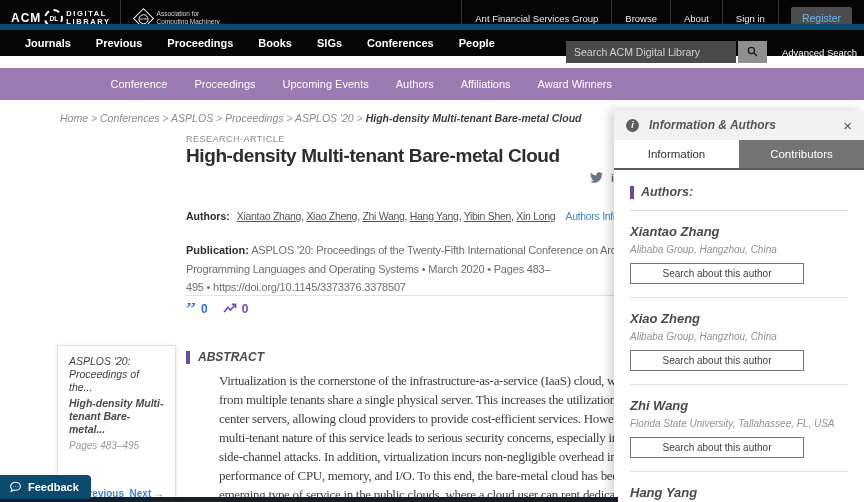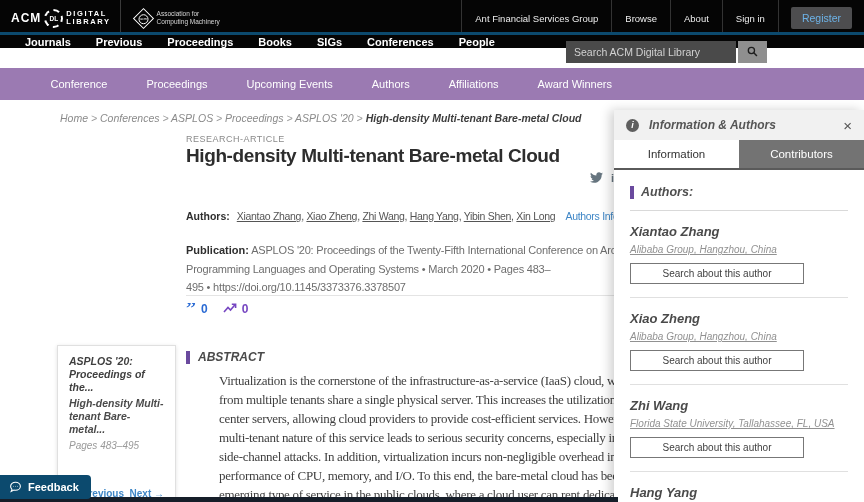--- a/index.html
+++ b/index.html
@@ -17,30 +17,30 @@
   .assoc { display:flex; align-items:center; }
   .diamond { width:15px; height:15px; border:1.5px solid #fff; transform:rotate(45deg); display:flex; align-items:center; justify-content:center; margin:0 6px; }
   .diamond-inner { width:10px; height:10px; border:1px solid #fff; border-radius:50%; color:#fff; font-size:3.5px; display:flex; align-items:center; justify-content:center; transform:rotate(-45deg); }
   .assoc-text { color:#d8d8d8; font-size:6.5px; line-height:8px; white-space:pre; }
   .topbar-right { position:absolute; right:0; top:0; height:36px; display:flex; align-items:center; }
   .top-link { color:#ededed; font-size:9.5px; padding:0 13px; height:36px; display:flex; align-items:center; border-left:1px solid #333; cursor:pointer; }
   .register-cell { height:36px; display:flex; align-items:center; border-left:1px solid #333; padding:0 12px; }
   .register-btn { background:#4d4d4f; color:#6db3e8; font-size:10.5px; padding:5px 11px; border:none; border-radius:2px; cursor:pointer; }
 
   
-  .navbar { position:absolute; top:32px; left:0; width:864px; height:16px; background:#050505; border-top:3px solid #0c4a6e; display:flex; align-items:center; }
+  .navbar { position:absolute; top:24px; left:0; width:864px; height:32px; background:#050505; border-top:6px solid #0c4a6e; display:flex; align-items:center; }
   .nav-link { color:#fff; font-size:11px; font-weight:bold; margin-left:25px; cursor:pointer; }
   .search-wrap { position:absolute; right:97px; top:41px; display:flex; align-items:center; }
   .search-input { width:170px; height:22px; background:#4a4a4a; border:none; color:#ddd; font-size:10.5px; padding:0 8px; outline:none; }
   .search-input::placeholder { color:#d2d2d2; }
   .search-btn { width:29px; height:22px; background:#8f8f8f; border:none; display:flex; align-items:center; justify-content:center; margin-left:2px; cursor:pointer; }
   .advanced { position:absolute; right:7px; top:47px; color:#fff; font-size:9.5px; cursor:pointer; }
 
   
-  .confbar { position:absolute; top:68px; left:0; width:864px; height:32px; background:#9b7ab2; display:flex; align-items:center; justify-content:flex-end; padding-right:252px; gap:39px; }
+  .confbar { position:absolute; top:68px; left:0; width:864px; height:32px; background:#9b7ab2; display:flex; align-items:center; justify-content:flex-end; padding-right:252px; gap:27px; }
   .conf-link { color:#fff; font-size:11px; cursor:pointer; white-space:nowrap; }
 
   
   .breadcrumb { position:absolute; top:112px; left:60px; font-size:10.5px; font-style:italic; color:#8a8a8a; white-space:nowrap; }
   .crumb { cursor:pointer; }
   .crumb::after { content:"  >  "; color:#9a9a9a; }
   .crumb-current { color:#3d3d3d; font-weight:bold; }
 
   
   .article-type { position:absolute; top:134px; left:186px; font-size:9px; letter-spacing:.5px; color:#8a8a8a; }
@@ -60,21 +60,21 @@
 
   .hr1 { position:absolute; top:295px; left:186px; width:428px; height:1px; background:#e4e4e4; }
   .metrics { position:absolute; top:302px; left:186px; display:flex; align-items:center; gap:15px; }
   .metric { display:flex; align-items:center; gap:5px; font-size:12px; font-weight:bold; }
   .m-cite { color:#2b6bd4; }
   .quote-glyph { font-family:"Liberation Serif", serif; font-size:20px; line-height:10px; height:12px; overflow:hidden; }
   .m-down { color:#7646c1; }
 
   
   .toc-card { position:absolute; top:345px; left:57px; width:119px; height:165px; background:#fff; border:1px solid #e0e0e0; box-shadow:0 1px 4px rgba(0,0,0,.12); padding:9px 11px 0; }
-  .toc-proc { font-size:10.5px; font-weight:bold; font-style:italic; color:#3f3f3f; line-height:13px; }
+  .toc-proc { font-size:10.5px; font-weight:normal; font-style:italic; color:#3f3f3f; line-height:13px; }
   .toc-art { font-size:10.5px; font-weight:600; font-style:italic; color:#4a4a4a; line-height:13px; margin-top:3px; }
   .toc-pages { font-size:10px; font-style:italic; color:#9a9a9a; margin-top:4px; }
   .toc-nav { display:flex; justify-content:space-between; margin-top:7px; font-size:10px; font-weight:bold; color:#3e86c6; }
   .toc-nav span { cursor:pointer;margin-top:30px; }
   .toc-divider { margin:9px -11px 0; border-top:1px solid #e4e4e4; }
   .toc-sections { margin-top:11px; display:flex; flex-direction:column; gap:8px; font-size:10px; font-style:italic; color:#8f8f8f; }
   .toc-section { cursor:pointer; }
 
   
   .abstract-head { position:absolute; top:350px; left:186px; display:flex; align-items:center; gap:8px; }
@@ -91,21 +91,21 @@
   .panel-tabs { display:flex; height:30px; border-bottom:2px solid #5a5a5a; }
   .tab { flex:1; display:flex; align-items:center; justify-content:center; font-size:11.5px; cursor:pointer; }
   .tab-info { background:#fff; color:#333; }
   .tab-contrib { background:#737373; color:#fff; }
   .panel-body { padding:15px 16px 0; }
   .authors-heading { display:flex; align-items:center; gap:7px; }
   .authors-heading-label { font-size:12.5px; font-weight:bold; font-style:italic; color:#4f4f4f; }
   .panel-hr { border:none; border-top:1px solid #d9d9d9; margin-top:11px; }
   .author-entry { padding-top:13px; }
   .a-name { font-size:13px; font-weight:bold; font-style:italic; color:#4a4a4a; }
-  .a-aff { font-size:10px; font-style:italic; color:#919191; margin-top:5px;text-decoration:underline; }
+  .a-aff { font-size:10px; font-style:italic; color:#919191; margin-top:5px; }
   .a-btn { margin-top:8px; width:174px; height:21px; border:1px solid #777; background:#fff; font-size:10px; color:#3f3f3f; display:flex; align-items:center; justify-content:center; cursor:pointer; font-family:"Liberation Sans", sans-serif; }
   .entry-hr { border:none; border-top:1px solid #e0e0e0; margin-top:13px; }
 
   
   .feedback { position:absolute; left:0; top:475px; height:24px; background:#0c4a6e; color:#fff; display:flex; align-items:center; gap:6px; padding:0 12px 0 9px; border-radius:0 4px 4px 0; z-index:20; font-size:11px; font-weight:bold; cursor:pointer; }
   .bottombar { position:absolute; left:0; top:497px; width:618px; height:5px; background:#161e29; z-index:15; }
 </style>
 </head>
 <body>
 

